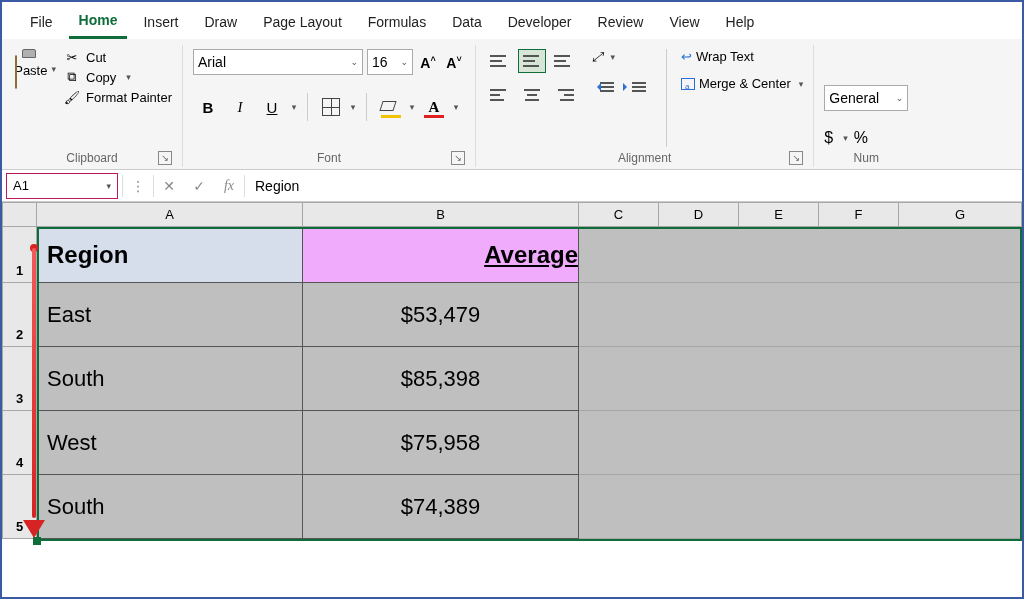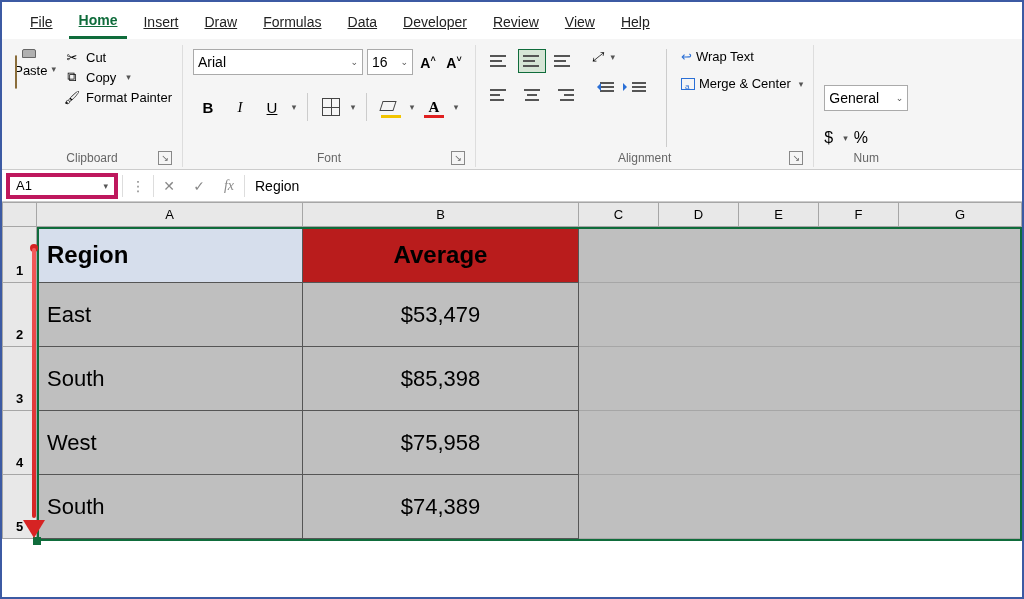--- a/index.html
+++ b/index.html
@@ -1,20 +1,20 @@
 <!DOCTYPE html>
 <html><head>
   <meta charset="utf-8">
   <style>
     * { box-sizing: border-box; margin: 0; padding: 0; font-family: "Segoe UI", Arial, sans-serif; }
     body { width: 1024px; height: 599px; overflow: hidden; background: #fff; border: 2px solid #3c5aa3; position: relative; }
 
     
     .tabs { display: flex; align-items: center; gap: 6px; padding: 6px 8px 0 18px; font-size: 14px; color: #222; }
-    .tabs span { padding: 4px 10px 8px; cursor: pointer; text-decoration: underline; }
+    .tabs span { padding: 4px 10px 8px; cursor: pointer; }
     .tabs .active { color: #0f6c3b; font-weight: 600; border-bottom: 3px solid #0f6c3b; }
 
     
     .ribbon { display: flex; background: #f5f5f5; border-bottom: 1px solid #ccc; padding: 6px 0 2px; }
     .group { border-right: 1px solid #ddd; padding: 4px 10px 0; display: flex; flex-direction: column; }
     .group-inner { display: flex; align-items: flex-start; gap: 8px; flex: 1; }
     .group-label { display: flex; justify-content: center; align-items: center; position: relative; font-size: 12px; color: #666; padding: 4px 0 2px; }
     .launcher { position: absolute; right: 0; bottom: 2px; width: 14px; height: 14px; border: 1px solid #888; font-size: 9px; display: flex; align-items: center; justify-content: center; color: #666; }
 
     .paste-big { display: flex; flex-direction: row; align-items: center; width: 44px; cursor: pointer; }
@@ -62,39 +62,39 @@
     .indent-ic::before { content:""; position:absolute; left:1px; top:8px; border:4px solid transparent; }
     .indent-ic.dec::before { border-right-color:#2a6fd6; }
     .indent-ic.inc::before { border-left-color:#2a6fd6; left:-1px; }
     .divider-v { width:1px; background:#ccc; align-self:stretch; margin:0 6px; }
 
     .num-top .sel { width: 84px; margin-top: 36px; }
     .num-bot { display:flex; gap:6px; align-items:center; font-size:16px; margin-top:10px; }
 
     
     .fbar { display:flex; align-items:center; border-bottom:1px solid #ccc; height:32px; background:#fff; }
-    .namebox { width:112px; border:4px solid #be185d; margin:0 4px; height:26px; display:flex; align-items:center; padding:0 6px; font-size:13px; justify-content:space-between; }
+    .namebox { width:112px; border:1px solid #be185d; margin:0 4px; height:26px; display:flex; align-items:center; padding:0 6px; font-size:13px; justify-content:space-between; }
     .fbar .btn { width:30px; text-align:center; color:#888; font-size:14px; cursor:pointer; }
     .fbar .fx { font-style: italic; font-family: Georgia, serif; }
     .fbar .sep { width:1px; height:22px; background:#ddd; }
     .fbar input { flex:1; border:none; outline:none; font-size:14px; padding:0 10px; height:26px; }
 
     
     .sheet-wrap { position: relative; background:#bfbfbf; }
     .sheet { border-collapse: collapse; width: 100%; table-layout: fixed; }
     .sheet th, .sheet td { border:1px solid #a6a6a6; }
     .colhdr th { background:#e8e8e8; font-weight:400; font-size:13px; height:24px; text-align:center; }
     .colhdr .corner { width:34px; }
     .colhdr .cA { width:266px; }
     .colhdr .cB { width:276px; }
     .rowhdr { width:34px; background:#e8e8e8; text-align:center; font-size:13px; vertical-align:bottom; padding-bottom:4px; }
     .datarow td { height:64px; font-size:22px; padding:0 10px; background:#bfbfbf; }
     .hdrrow td { height:56px; font-size:24px; font-weight:700; }
     .hdrrow td.A { background:#d6deec; padding-left:10px; text-align:left; }
-    .hdrrow td.B { background:#b91c1c; text-align:center; }
+    .hdrrow td.B { background:#f0abfc; text-align:right;text-decoration:underline; }
     .datarow td.A { text-align:left; }
     .datarow td.B { text-align:center; }
     .datarow td.blank { background:#bfbfbf; }
 
     
     .sel-outline { position:absolute; border:2px solid #0f6c3b; pointer-events:none; left:35px; top:25px; right:0; height:314px; }
     .sel-handle { position:absolute; width:8px; height:8px; background:#0f6c3b; left:31px; top:335px; }
 
     
     .arrow-ann { position:absolute; left:25px; top:46px; width:14px; height:290px; pointer-events:none; }
@@ -106,20 +106,21 @@
     .datarow td.A, .datarow td.B, .hdrrow td.A, .hdrrow td.B { border:1.5px solid #555; }
   </style>
 </head>
 <body>
 
 <div class="tabs">
   <span>File</span>
   <span class="active">Home</span>
   <span>Insert</span>
   <span>Draw</span>
+  <span>Page Layout</span>
   <span>Formulas</span>
   <span>Data</span>
   <span>Developer</span>
   <span>Review</span>
   <span>View</span>
   <span>Help</span>
 </div>
 
 <div class="ribbon">
 

